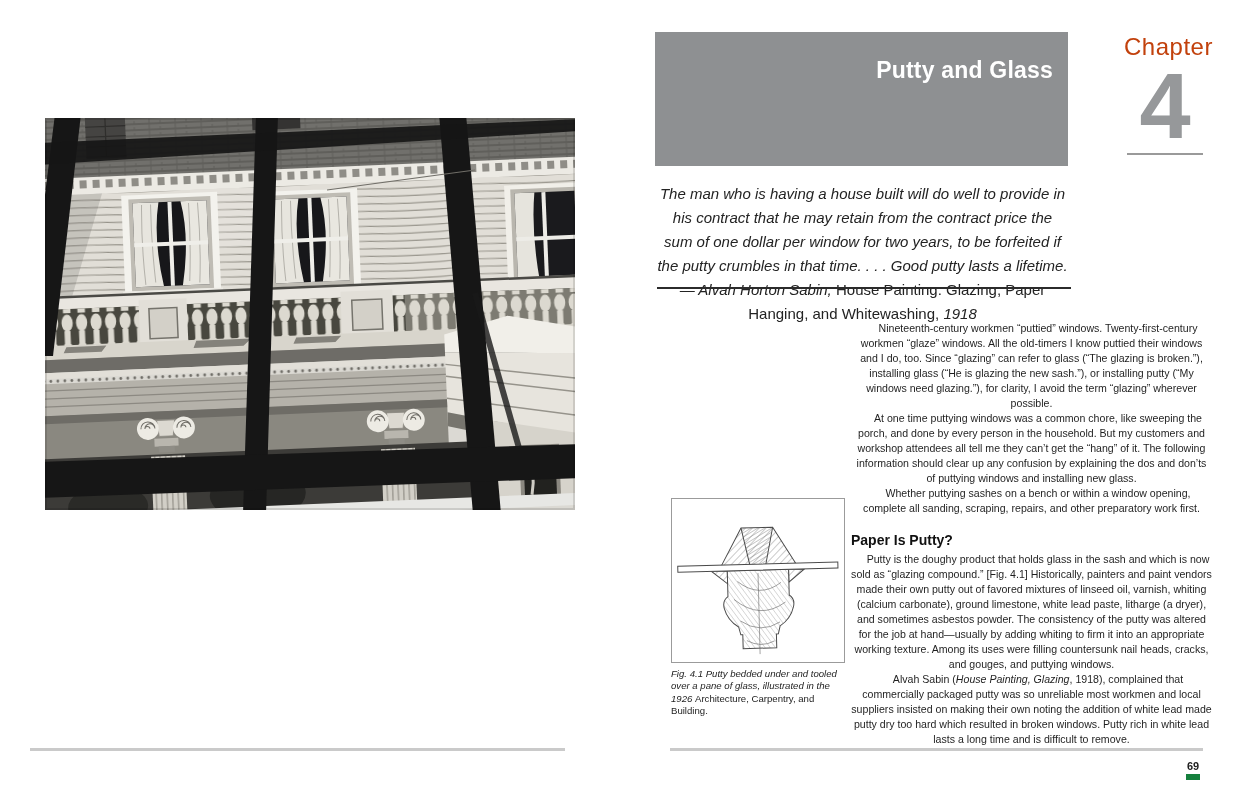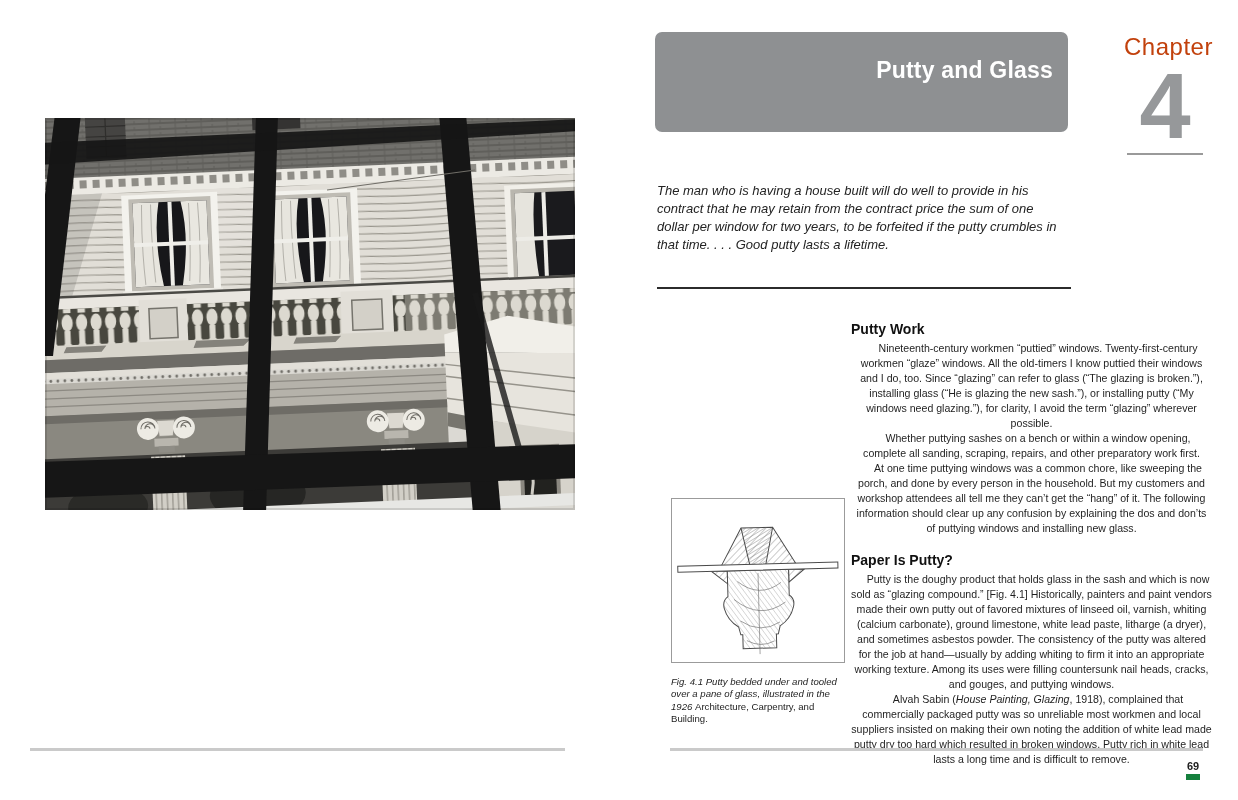--- a/index.html
+++ b/index.html
@@ -13,51 +13,51 @@
   
   .photo{left:45px;top:118px;width:530px;height:392px;}
   .photo svg{display:block;width:100%;height:100%;}
 
   
   .footer-rule{height:3px;background:#cacaca;top:748px;}
   .footer-rule.left{left:30px;width:535px;}
   .footer-rule.right{left:670px;width:533px;}
 
   
-  .header-box{left:655px;top:32px;width:413px;height:100px;background:#8e9092;border-radius:7px;}
+  .header-box{left:655px;top:32px;width:413px;height:134px;background:#8e9092;}
   .header-title{
     position:absolute;right:15px;top:25px;color:#ffffff;
     font-size:23px;font-weight:bold;letter-spacing:.2px;
   }
 
   
   .chapter-block{left:1124px;top:33px;width:82px;text-align:center;}
   .chapter-word{font-size:24px;color:#c2410c;letter-spacing:.5px;}
   .chapter-num{font-size:92px;line-height:86px;font-weight:bold;color:#96989a;margin-top:2px;}
   .chapter-underline{width:76px;height:2px;background:#9a9a9a;margin:4px auto 0 auto;}
 
   
-  .epigraph{left:657px;top:182px;width:411px;text-align:left;font-style:italic;
-    font-size:13px;line-height:18px;color:#232323;}
+  .epigraph{left:657px;top:182px;width:411px;text-align:center;font-style:italic;
+    font-size:15px;line-height:24px;color:#232323;}
   .epigraph .seg-roman{font-style:normal;}
   .epigraph-rule{left:657px;top:287px;width:414px;height:2px;background:#2b2b2b;}
 
   
   .body-col{left:851px;top:321px;width:361px;}
   .body-col h3{margin:0 0 4px 0;font-size:14px;font-weight:bold;color:#111;}
   .body-col h3.gap{margin-top:16px;}
   .para{margin:0;font-size:10.6px;line-height:15px;text-indent:13px;text-align:center;}
   .para .seg-italic{font-style:italic;}
 
   
   .figure-box{left:671px;top:498px;width:174px;height:165px;background:#ffffff;
     border:1px solid #9b9b9b;box-sizing:border-box;}
   .figure-box svg{display:block;width:100%;height:100%;}
   .figure-caption{left:671px;top:668px;width:180px;font-size:9.6px;line-height:12.4px;
-    font-style:italic;color:#232323;margin-top:8px;}
+    font-style:italic;color:#232323;}
   .figure-caption .seg-roman{font-style:normal;}
 
   
   .page-number{left:1186px;top:760px;font-size:11px;font-weight:bold;color:#1d1d1d;
     padding:0 1px 2px 1px;border-bottom:6px solid #15803d;}
 </style>
 </head>
 <body>
 
 <div>
@@ -221,28 +221,28 @@
   </div>
 
   <div class="abs chapter-block">
     <div class="chapter-word">Chapter</div>
     <div class="chapter-num">4</div>
     <div class="chapter-underline"></div>
   </div>
 
   <div class="abs epigraph">
     <span>The man who is having a house built will do well to provide in his contract that he may retain from the contract price the sum of one dollar per window for two years, to be forfeited if the putty crumbles in that time. . . .  Good putty lasts a lifetime.</span><br>
+    <span><span class="seg-italic">— Alvah Horton Sabin, </span><span class="seg-roman">House Painting: Glazing, Paper Hanging, and Whitewashing, </span><span class="seg-italic">1918</span></span>
   </div>
   <div class="abs epigraph-rule"></div>
 
   <div class="abs body-col">
-    <h3>Putty Work</h3>
     <p class="para"><span>Nineteenth-century workmen “puttied” windows. Twenty-first-century workmen “glaze” windows. All the old-timers I know puttied their windows and I do, too. Since “glazing” can refer to glass (“The glazing is broken.”), installing glass (“He is glazing the new sash.”), or installing putty (“My windows need glazing.”), for clarity, I avoid the term “glazing” wherever possible.</span></p>
+    <p class="para"><span>At one time puttying windows was a common chore, like sweeping the porch, and done by every person in the household. But my customers and workshop attendees all tell me they can’t get the “hang” of it. The following information should clear up any confusion by explaining the dos and don’ts of puttying windows and installing new glass.</span></p>
     <p class="para"><span>Whether puttying sashes on a bench or within a window opening, complete all sanding, scraping, repairs, and other preparatory work first.</span></p>
-    <p class="para"><span>At one time puttying windows was a common chore, like sweeping the porch, and done by every person in the household. But my customers and workshop attendees all tell me they can’t get the “hang” of it. The following information should clear up any confusion by explaining the dos and don’ts of puttying windows and installing new glass.</span></p>
     <h3 class="gap">Paper Is Putty?</h3>
     <p class="para"><span>Putty is the doughy product that holds glass in the sash and which is now sold as “glazing compound.” [Fig. 4.1] Historically, painters and paint vendors made their own putty out of favored mixtures of linseed oil, varnish, whiting (calcium carbonate), ground limestone, white lead paste, litharge (a dryer), and sometimes asbestos powder. The consistency of the putty was altered for the job at hand—usually by adding whiting to firm it into an appropriate working texture. Among its uses were filling countersunk nail heads, cracks, and gouges, and puttying windows.</span></p>
     <p class="para"><span>Alvah Sabin (</span><span class="seg-italic">House Painting, Glazing</span><span>, 1918), complained that commercially packaged putty was so unreliable most workmen and local suppliers insisted on making their own noting the addition of white lead made putty dry too hard which resulted in broken windows. Putty rich in white lead lasts a long time and is difficult to remove.</span></p>
   </div>
 
   <div class="abs figure-box">
     <svg viewBox="0 0 174 155">
       <defs>
         <pattern id="hA" width="5" height="5" patternUnits="userSpaceOnUse" patternTransform="rotate(45)">
           <rect width="5" height="5" fill="#ffffff"></rect>

